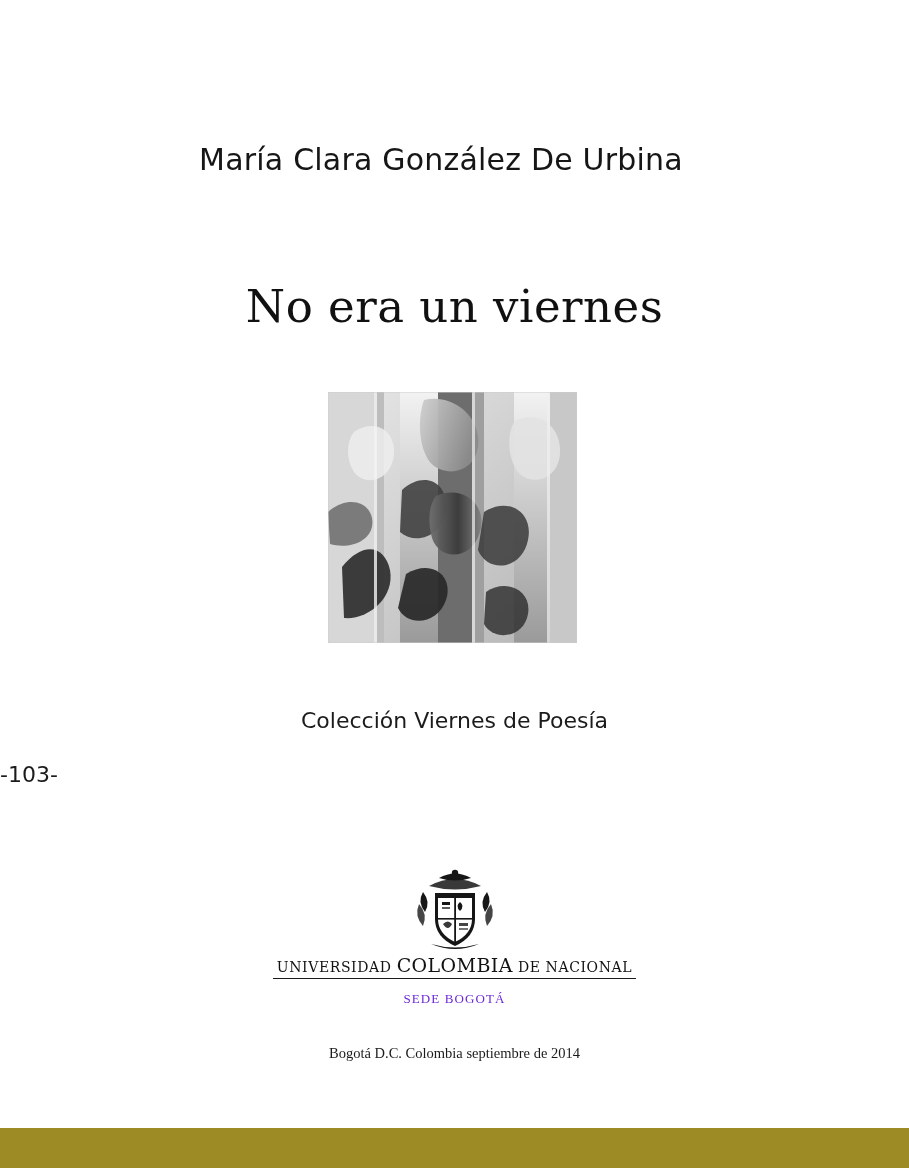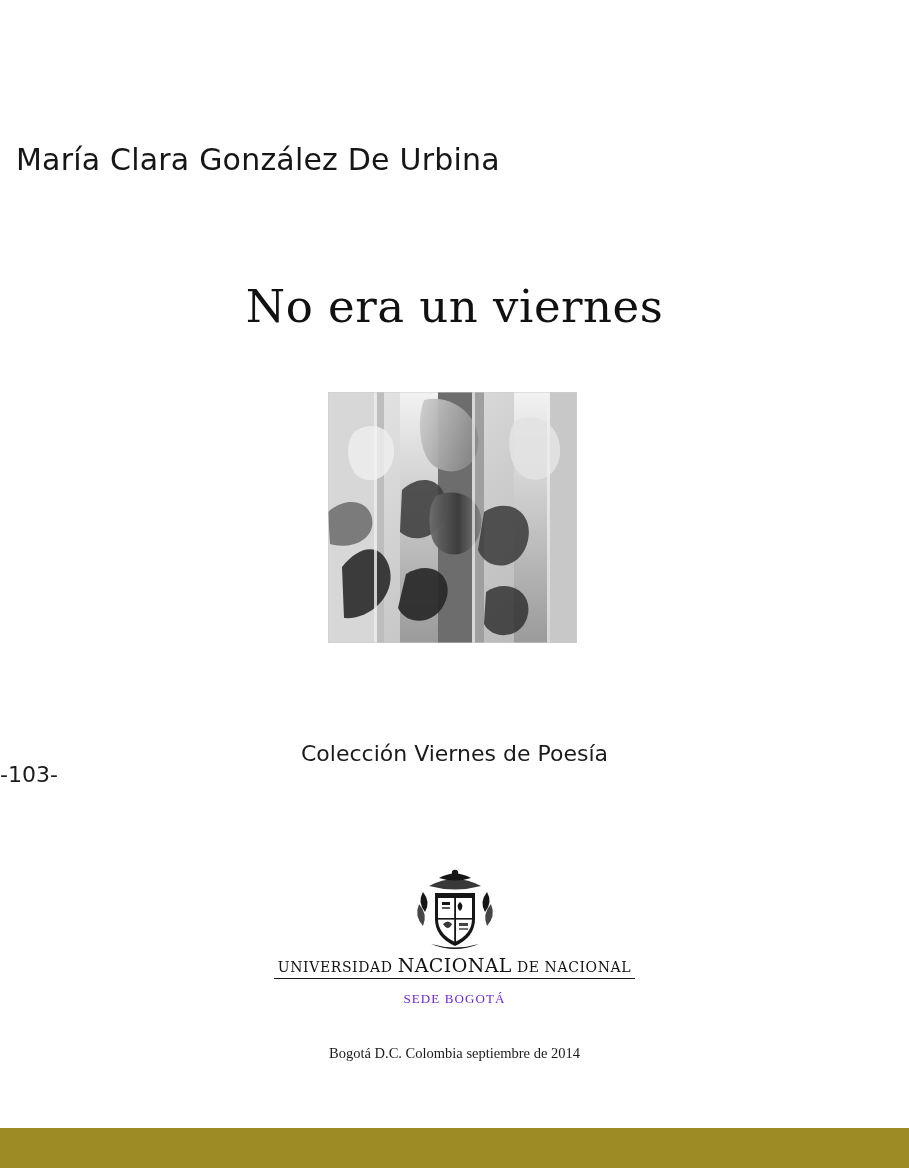--- a/index.html
+++ b/index.html
@@ -20,27 +20,26 @@
     position: absolute;
     inset: 0;
     background: #ffffff;
   }
 
   .author {
     position: absolute;
     top: 142px;
     left: 0;
     width: 882px;
-    text-align: left;
+    text-align: center;
     font-family: "DejaVu Sans", sans-serif;
     font-size: 30px;
     font-weight: 400;
     letter-spacing: 0.2px;
     color: #161616;
-    padding-left: 16px;
   }
 
   .title {
     position: absolute;
     top: 262px;
     left: 0;
     width: 909px;
     text-align: center;
     font-family: "DejaVu Serif", serif;
     font-size: 45px;
@@ -58,21 +57,21 @@
     width: 249px;
     height: 251px;
     overflow: hidden;
     background: #d9d9d9;
   }
   .artwork svg { display: block; }
 
   
   .collection {
     position: absolute;
-    top: 741px;
+    top: 708px;
     left: 0;
     width: 909px;
     text-align: center;
     font-family: "DejaVu Sans", sans-serif;
     font-size: 22px;
     color: #1b1b1b;
   }
   .collection-number {
     position: absolute;
     top: 762px;
@@ -236,21 +235,21 @@
         <path d="M50 57 h9 v3 h-9 Z" opacity="0.8"></path>
         <path d="M50 62 h9 v2 h-9 Z" opacity="0.6"></path>
 
         <path d="M22 78 q24 10 48 0 q-24 7 -48 0 Z"></path>
       </g>
     </svg>
 
     <div class="uni-line">
       <span class="uni-wrap">
         <span class="uni-small">UNIVERSIDAD</span>
-        <span class="uni-big">NACIONAL</span>
+        <span class="uni-big">COLOMBIA</span>
         <span class="uni-small">DE NACIONAL</span>
       </span>
     </div>
     <div class="sede">SEDE BOGOTÁ</div>
   </div>
 
   <div class="imprint">Bogotá D.C. Colombia septiembre de 2014</div>
 
   <div class="footer-band" style="background: rgb(157, 140, 37);"></div>
 </div>

